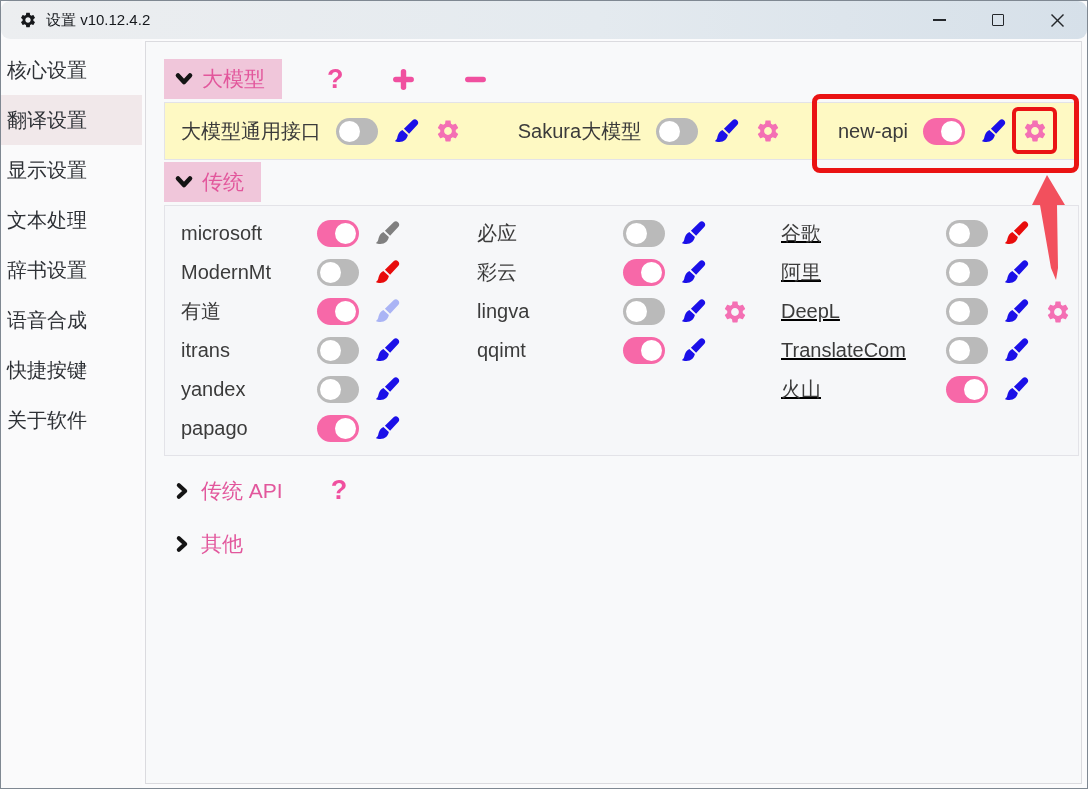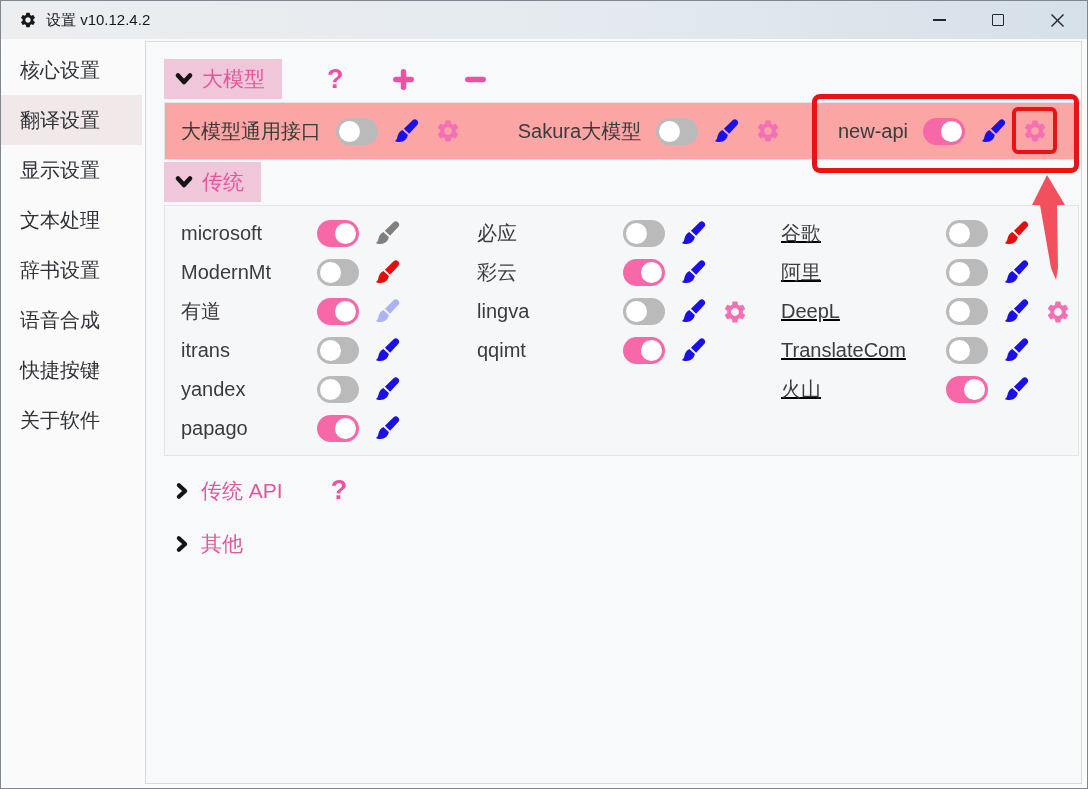--- a/index.html
+++ b/index.html
@@ -3,52 +3,52 @@
 <meta charset="utf-8">
 <style>
   * { margin:0; padding:0; box-sizing:border-box; }
   html,body { width:1088px; height:789px; }
   body { font-family:"Liberation Sans","DejaVu Sans",sans-serif; background:#fbfbfc; }
   .window { position:relative; width:1088px; height:789px; border:1px solid #7f8892; background:#fbfbfc; overflow:hidden; }
 
   
   .titlebar { position:absolute; left:0; top:0; right:0; height:38px;
     background:linear-gradient(90deg,#eceef0 0%,#e4eaef 55%,#d6e0e9 100%);
-    display:flex; align-items:center; }
+    display:flex; align-items:center;border-radius:9px; }
   .titlebar .app-gear { width:18px; height:18px; margin-left:18px; fill:#16181b; }
   .title-text { margin-left:9px; font-size:15px; color:#15181c; }
   .winbtn { position:absolute; top:0; height:38px; width:34px; display:flex; align-items:center; justify-content:center; }
   .btn-min  { left:921px; } .btn-max { left:980px; } .btn-close { left:1039px; }
   .min-glyph { width:13px; height:1.6px; background:#24272b; }
   .max-glyph { width:11.5px; height:11.5px; border:1.4px solid #24272b; border-radius:1px; }
   .close-glyph { width:15px; height:15px; stroke:#24272b; stroke-width:1.4; }
 
   
   .sidebar { position:absolute; left:0; top:38px; width:141px; bottom:0; background:#fafafb; padding-top:6px; }
-  .side-item { height:50px; display:flex; align-items:center; padding-left:19px;
+  .side-item { height:50px; display:flex; align-items:center; padding-left:6px;
     font-size:20px; color:#2e3136; cursor:default; }
   .side-item.selected { background:#f1e8ea; }
 
   
   .main-panel { position:absolute; left:144px; top:40px; right:5px; bottom:4px;
     background:#f8f9fa; border:1px solid #dbdbdf; }
   .content { padding:17px 0 0 18px; }
 
   .section-bar { display:flex; align-items:center;gap:23px; }
   .section-header { display:inline-flex; align-items:center; gap:8px; height:40px;
     background:var(--header-bg); padding:0 17px 0 10px; }
   .section-header .chev { width:20px; height:20px; }
   .chev path { fill:none; stroke:#141414; stroke-width:4.6; stroke-linecap:round; stroke-linejoin:round; }
   .section-label { font-size:21px; color:var(--accent-pink); }
   .help-glyph { font-size:27px; font-weight:800; color:var(--help-pink); margin-left:22px; }
   .pm-icon { width:25px; height:25px; fill:var(--help-pink); margin-left:24px; }
 
   
   .llm-row { position:relative; margin-top:3px; margin-right:2px; height:58px;
-    background:#fca5a5; border:1px solid #e3e3e8;
+    background:#fef9c3; border:1px solid #e3e3e8;
     display:flex; align-items:center; justify-content:space-between; padding:0 30px 0 16px; }
   .service { display:flex; align-items:center; gap:15px; position:relative; }
   .svc-label { font-size:20px; color:#3b3b3b; white-space:nowrap; }
 
   .toggle { flex:none; width:42px; height:27px; border-radius:14px; background:var(--toggle-off); position:relative; cursor:pointer; }
   .toggle .knob { position:absolute; top:3px; left:3px; width:21px; height:21px; border-radius:50%; background:#fff; }
   .toggle.on { background:var(--toggle-on); }
   .toggle.on .knob { left:auto; right:3px; }
 
   .brush { flex:none; width:27px; height:27px; cursor:pointer; }

